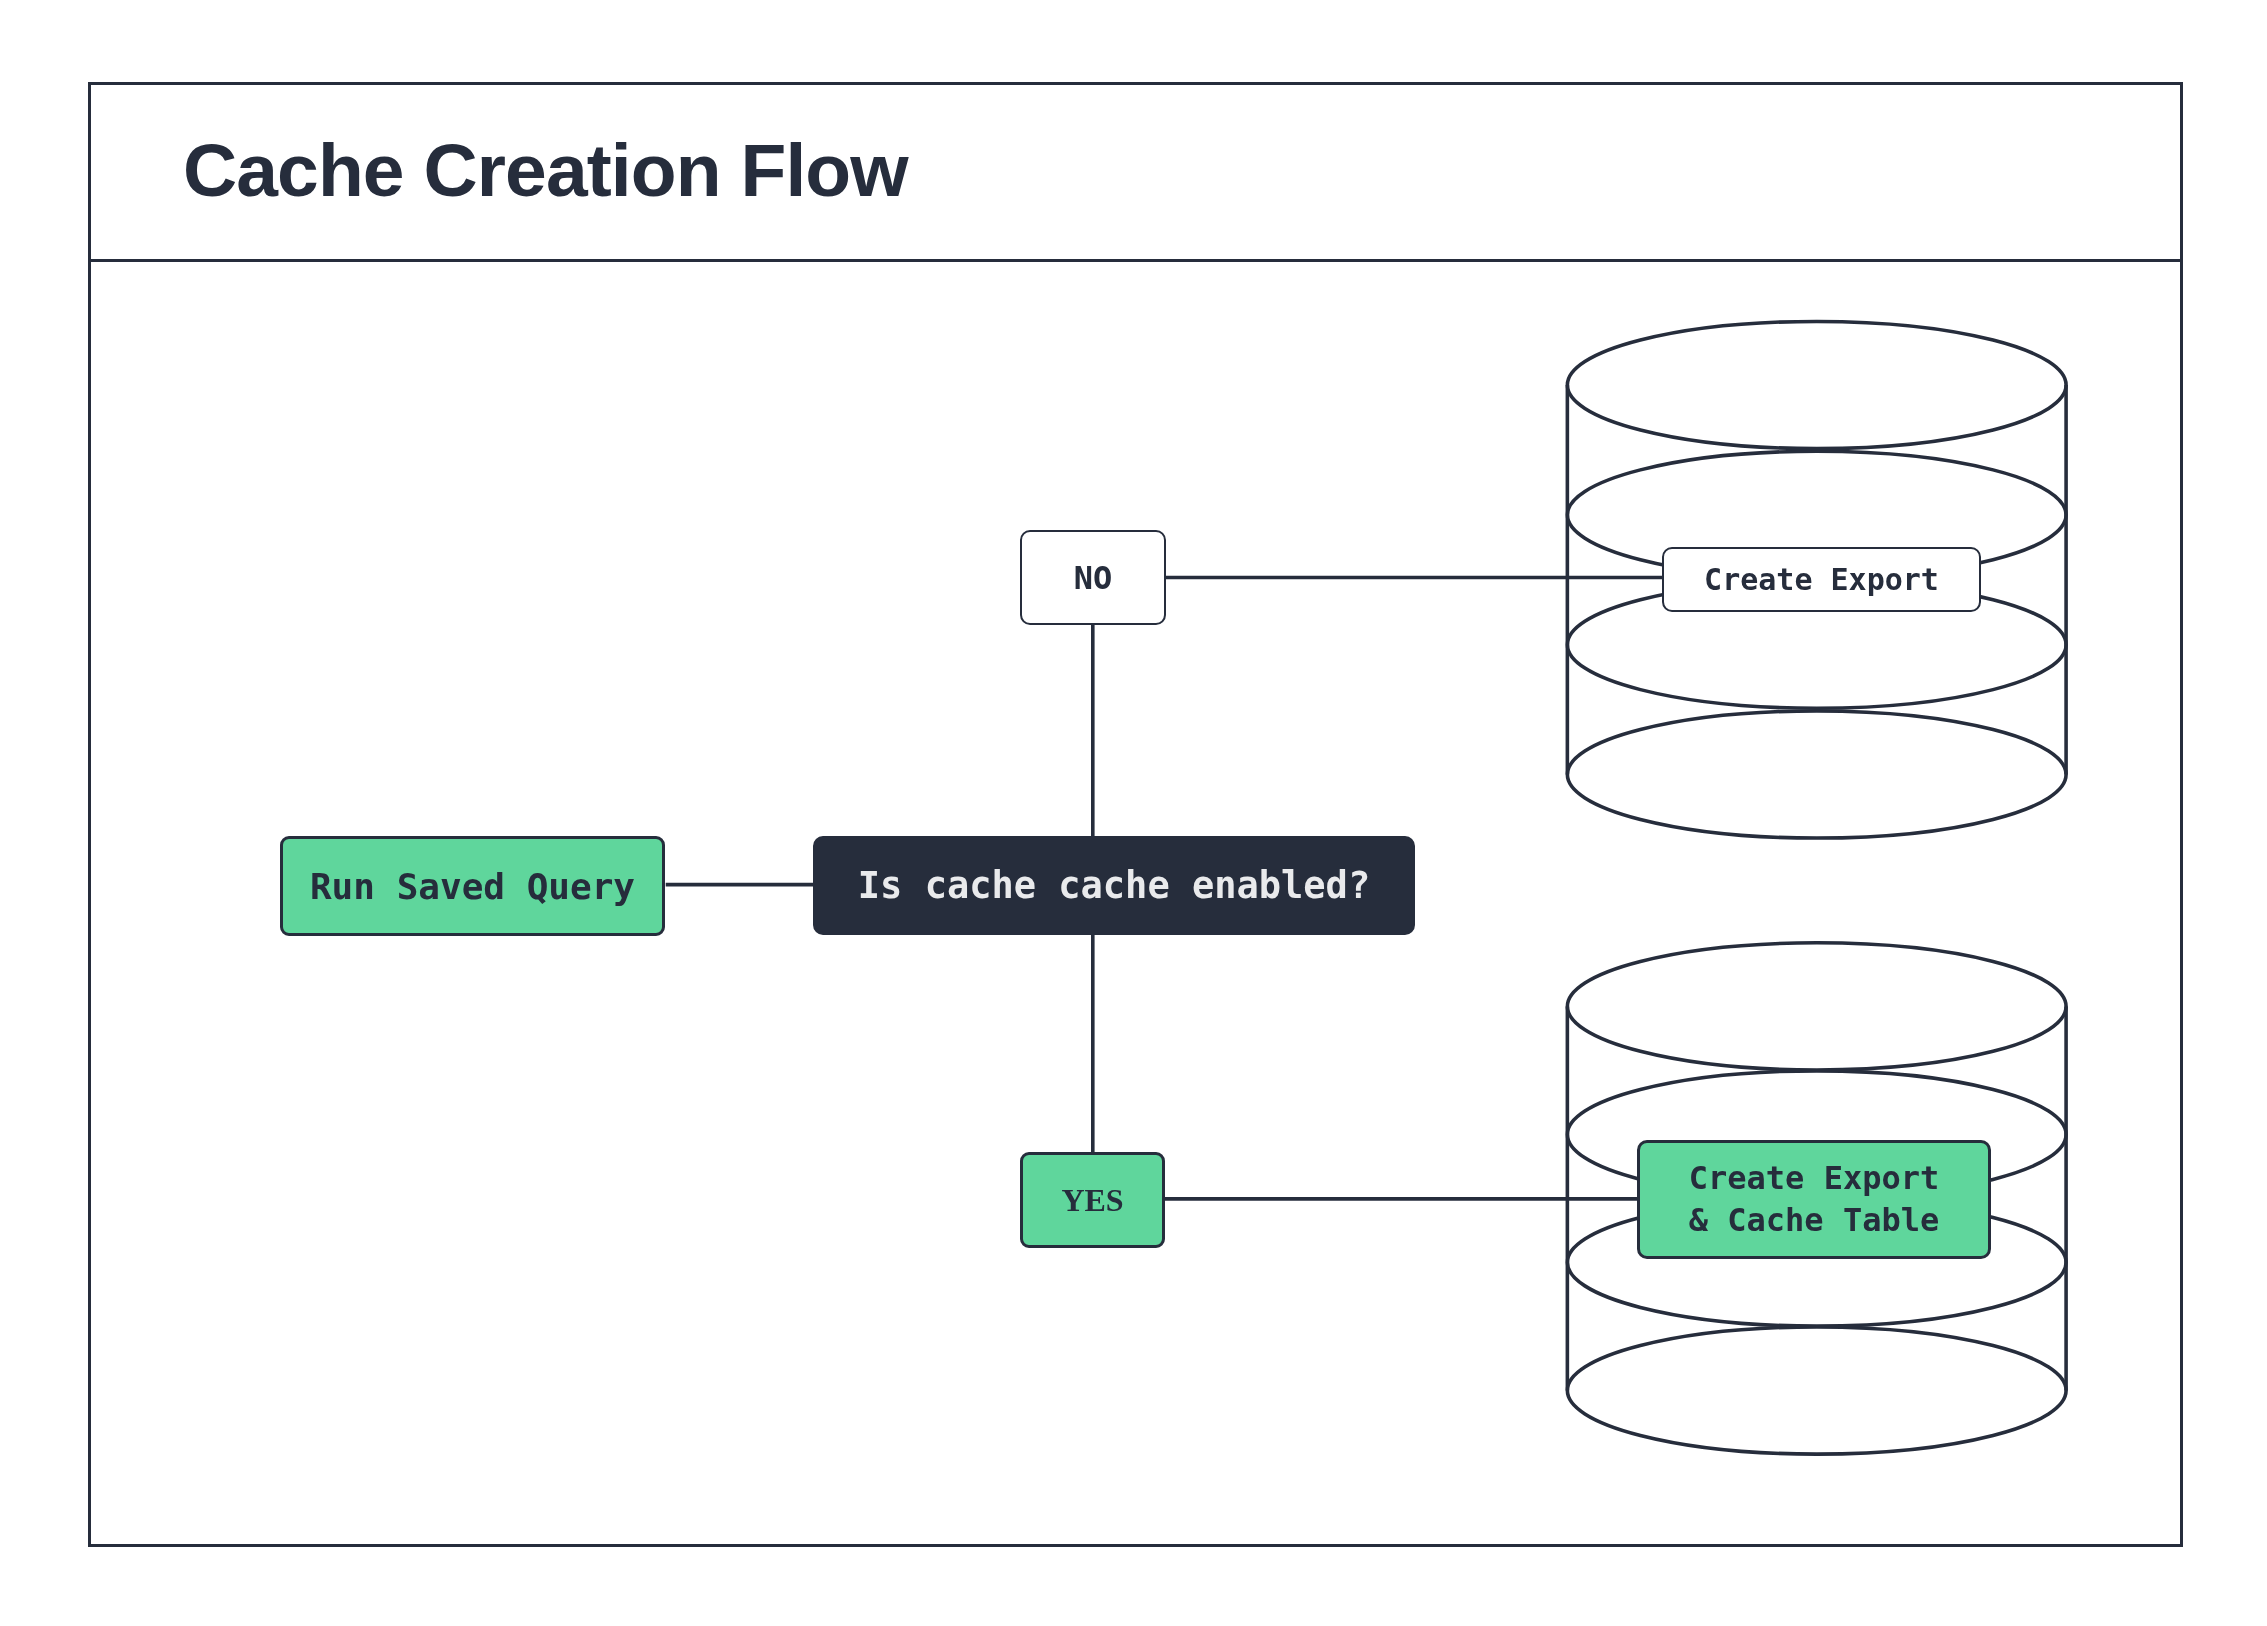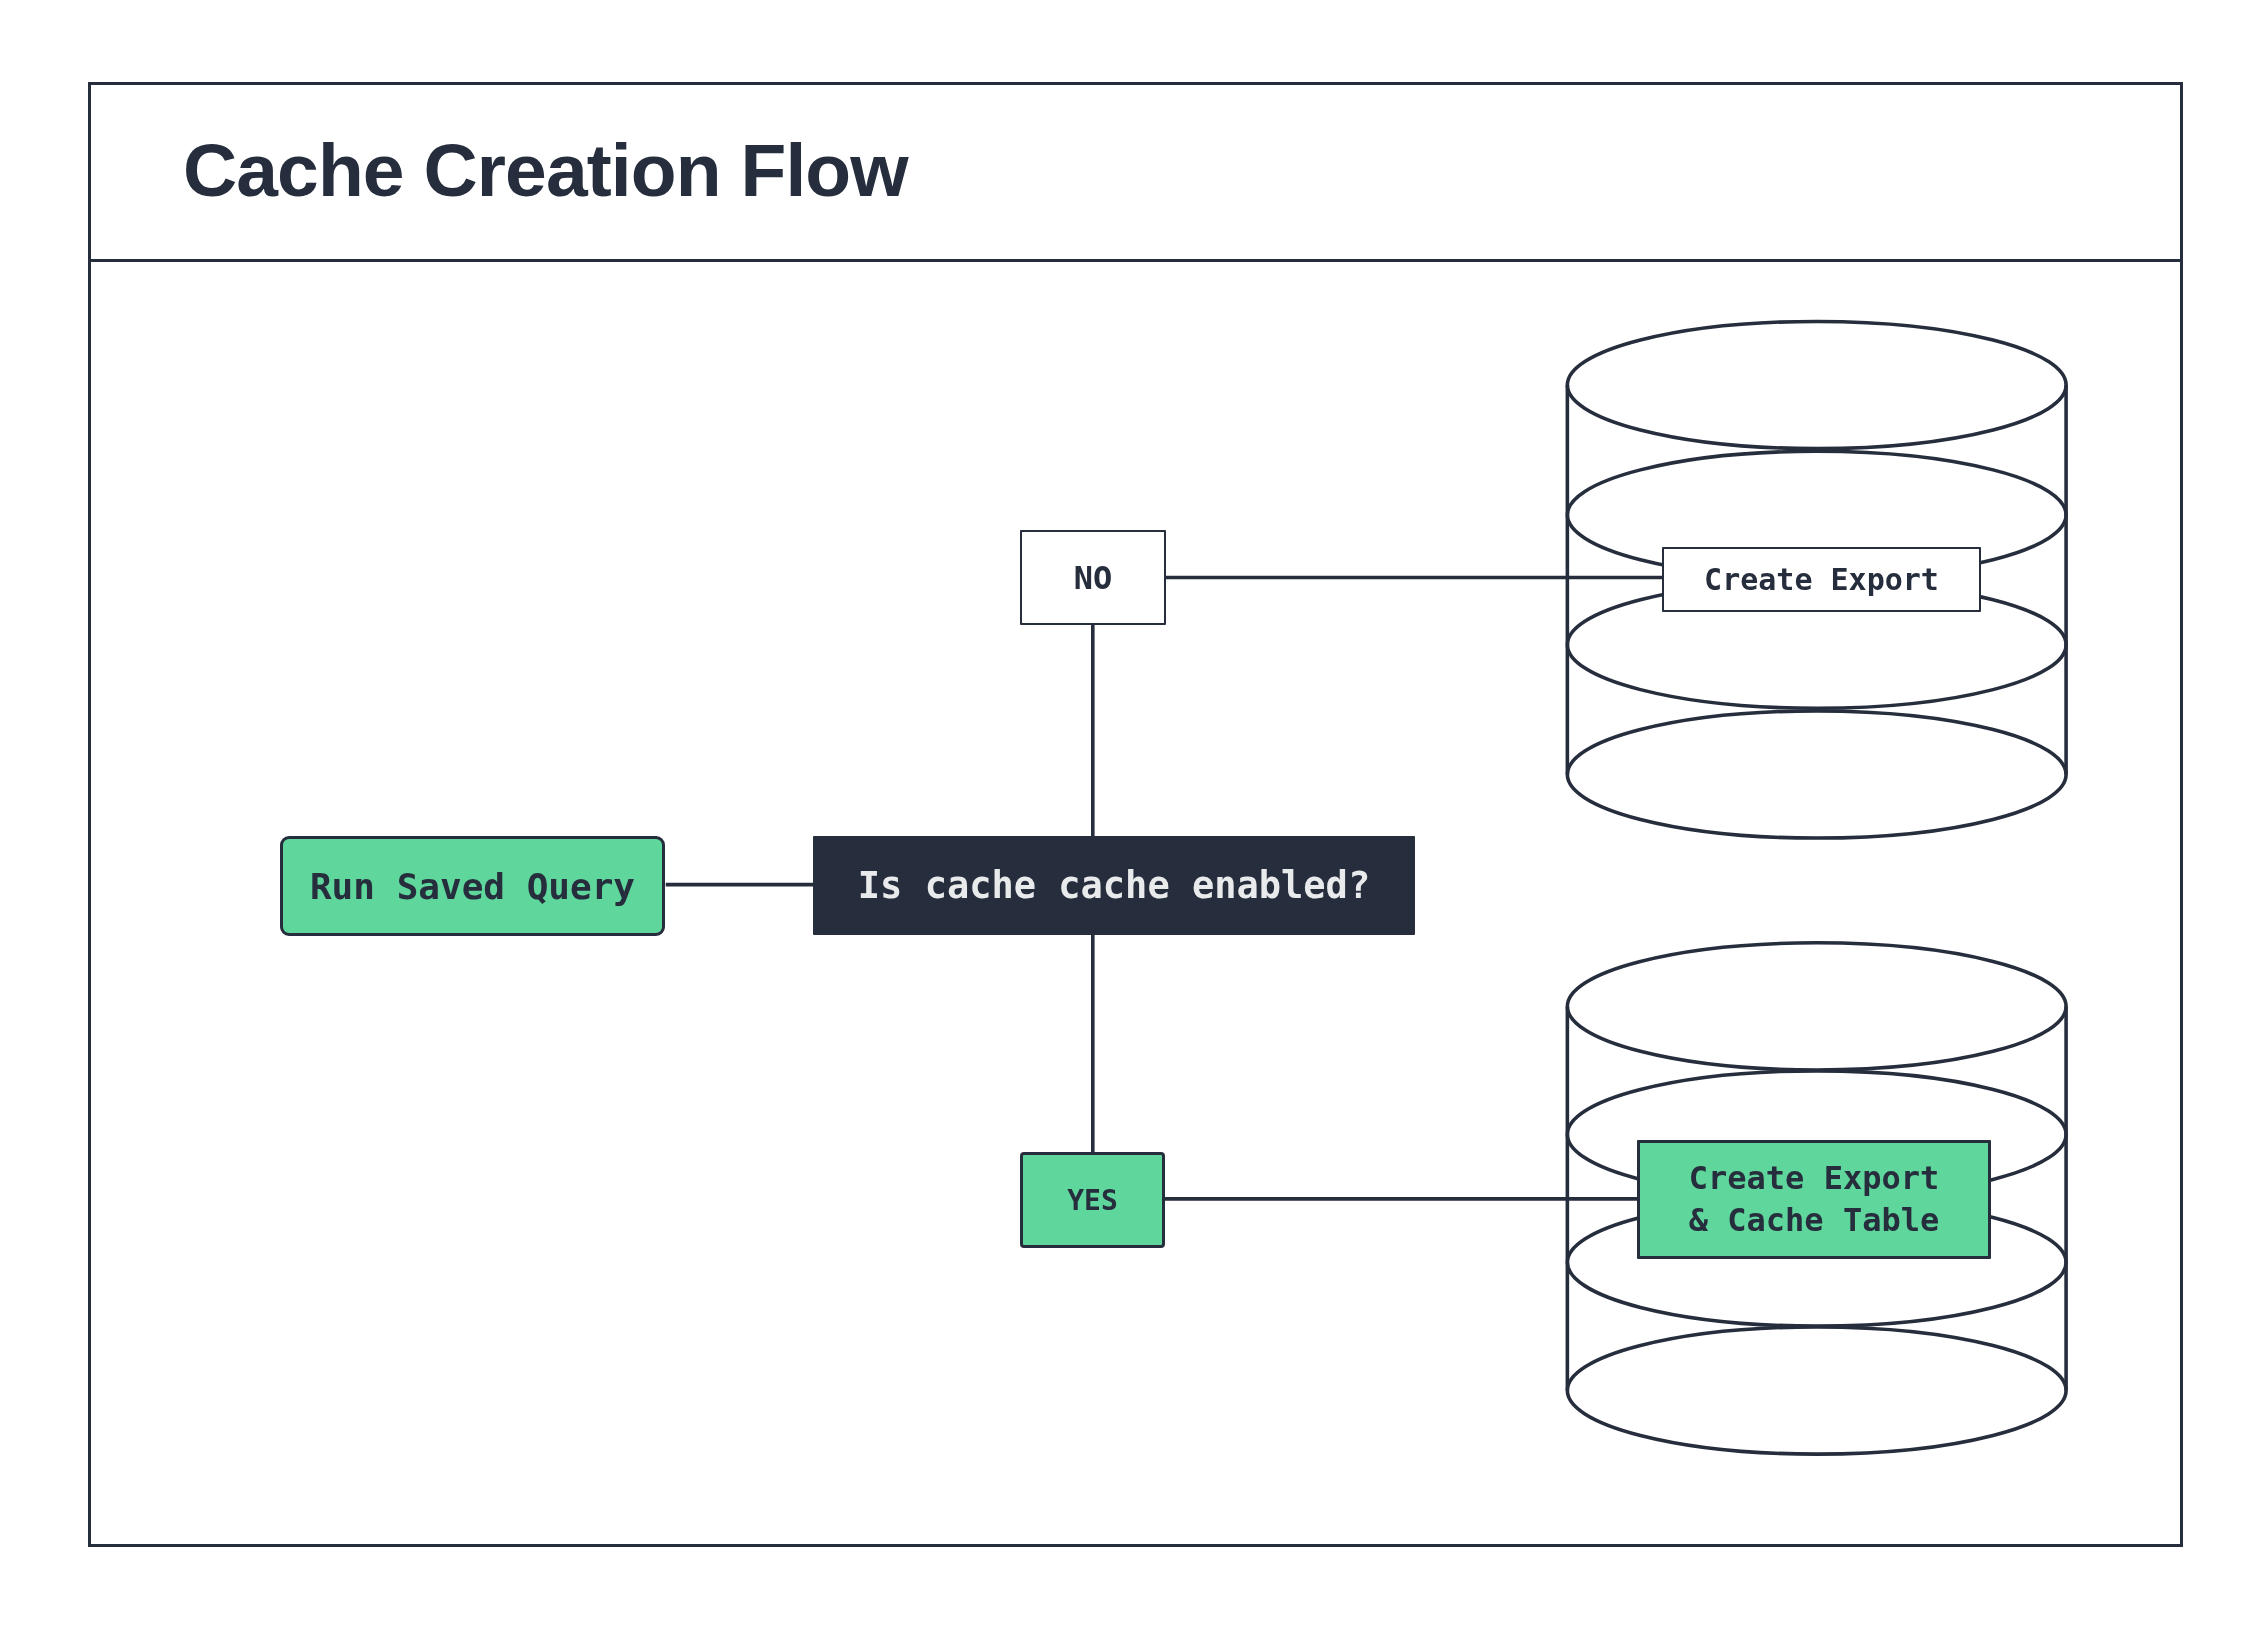--- a/index.html
+++ b/index.html
@@ -50,32 +50,32 @@
   svg .stroke{
     stroke:var(--ink);
     stroke-width:4px;
     fill:none;
   }
   .node{
     position:absolute;
     display:flex;align-items:center;justify-content:center;
     text-align:center;
     border:3.6px solid var(--ink);
-    border-radius:1px;
+    border-radius:10px;
     color:var(--ink);
     font-weight:bold;
     background:var(--paper);
     white-space:nowrap;
   }
   .node.green{background:var(--green);}
   .node.dark{background:var(--ink);color:var(--light_text);}
   .node.start{left:280px;top:836px;width:385px;height:100px;font-size:36px;border-radius:9px;}
   .node.decision{left:813px;top:836px;width:602px;height:99px;font-size:37px;}
   .node.no{left:1020px;top:530px;width:146px;height:95px;font-size:32px;border-width:2.7px;}
-  .node.yes{left:1020px;top:1152px;width:145px;height:96px;font-size:28px;border-radius:4px;}
+  .node.yes{left:1020px;top:1152px;width:145px;height:96px;font-size:32px;border-radius:9px;font-family:Liberation Serif, serif;}
   .node.db-label-export{left:1662px;top:547px;width:319px;height:65px;font-size:30px;border-width:2.7px;}
   .node.db-label-cache{left:1637px;top:1140px;width:354px;height:119px;font-size:32px;line-height:1.3;}
 </style>
 </head>
 <body>
 
 <div class="canvas">
 
   <div class="frame"></div>
 

